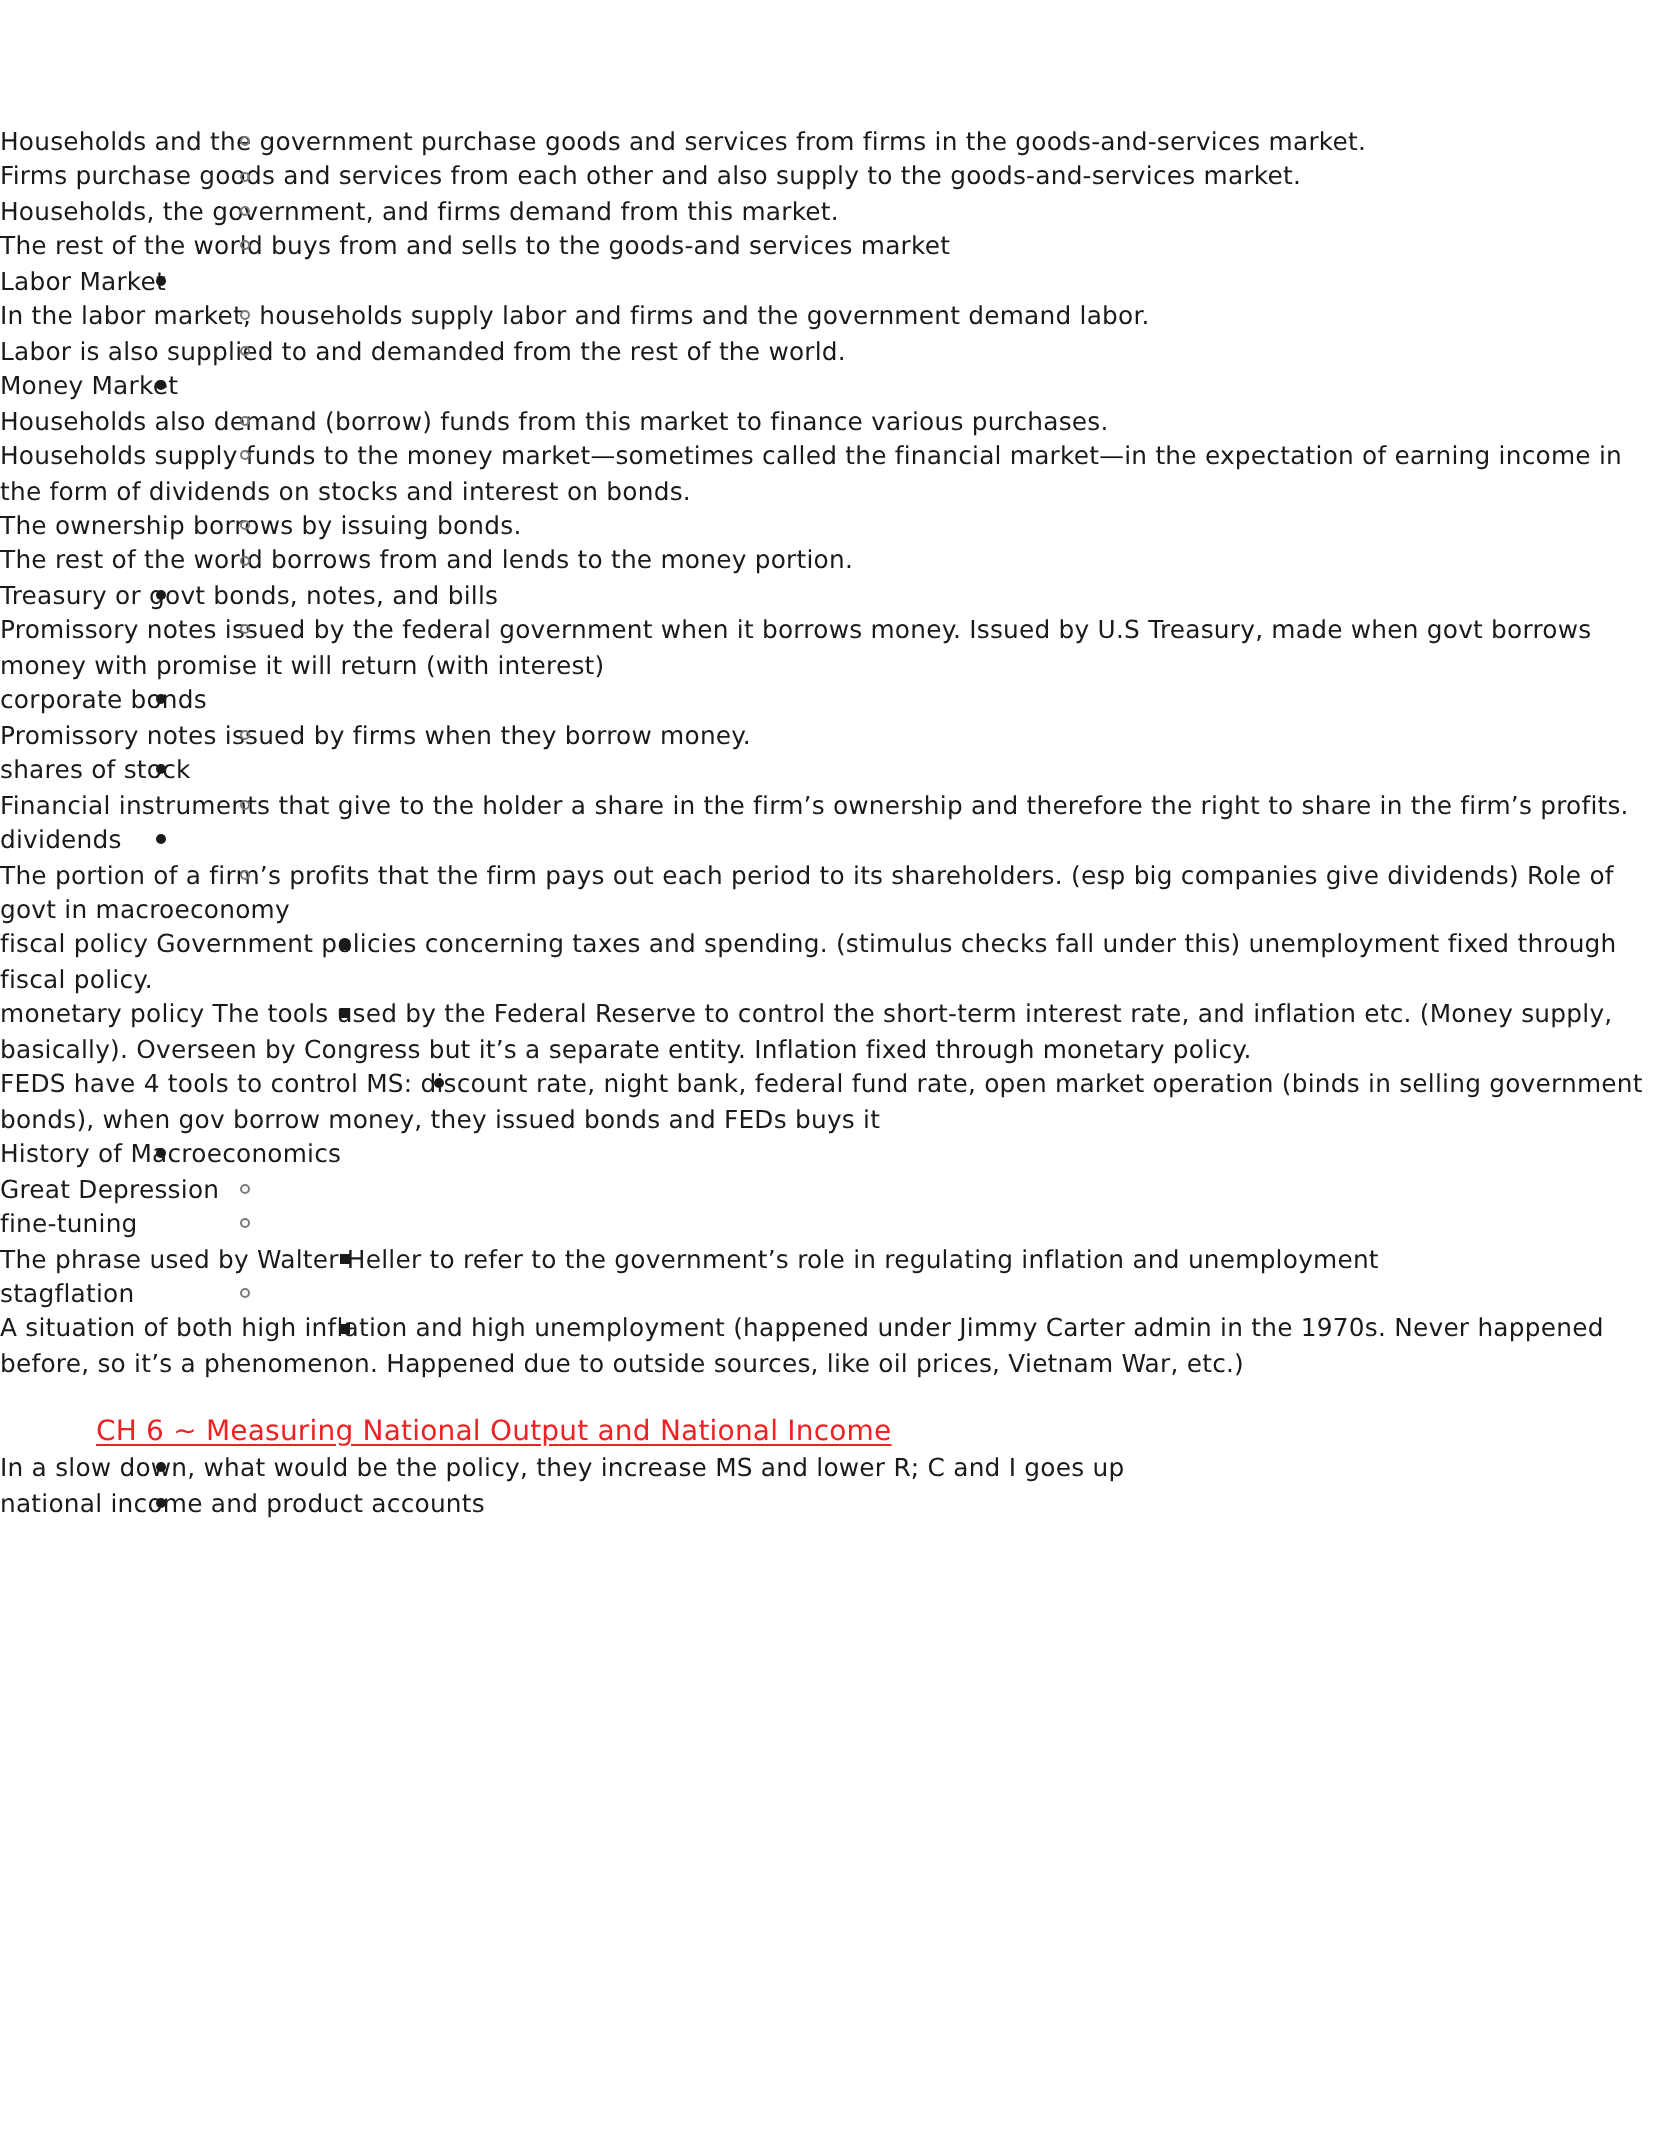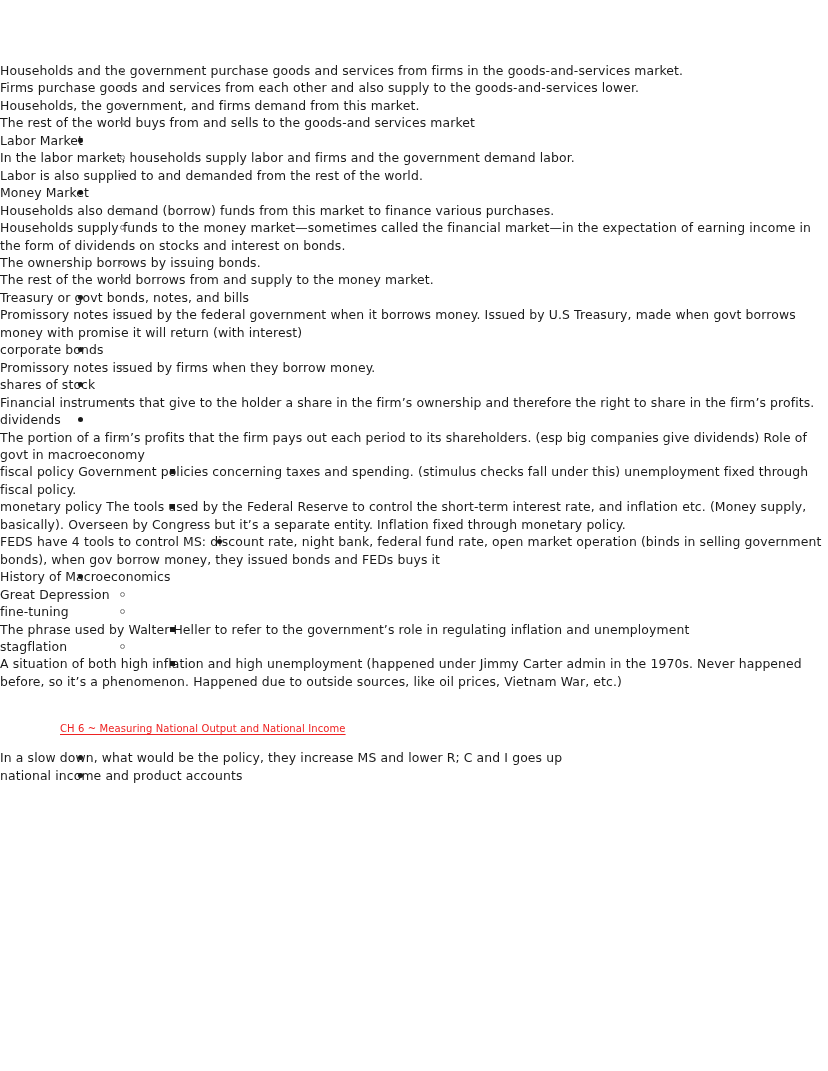--- a/index.html
+++ b/index.html
@@ -94,23 +94,23 @@
     display: inline-block;
     width: 5px; height: 5px;
     background: #1a1a1a;
     vertical-align: middle;
     margin-top: -2px;
   }
 
   
   .chapter-heading {
     position: relative;
-    margin: 12px;
+    margin: 0;
     padding: 0 48px 0 48px;
-    font-size: 10px;
+    font-size: 14px;
     line-height: 17.45px;
     letter-spacing: 0.1px;
     color: #ee2222;
     text-decoration: underline;
     text-decoration-color: #ee2222;
     text-underline-offset: 2px;
     display: block;
   }
   .chapter-heading span { display: inline; }
   .spacer-line { height: 17.45px; }
@@ -122,21 +122,21 @@
 
   <div class="doc-body">
 
     <ul class="outline" id="outline-top">
         <li class="item lvl2">
           <span class="marker bullet-circle"></span>
           <span class="txt">Households and the government purchase goods and services from firms in the goods-and-services market.</span>
         </li>
         <li class="item lvl2">
           <span class="marker bullet-circle"></span>
-          <span class="txt">Firms purchase goods and services from each other and also supply to the goods-and-services lower.</span>
+          <span class="txt">Firms purchase goods and services from each other and also supply to the goods-and-services market.</span>
         </li>
         <li class="item lvl2">
           <span class="marker bullet-circle"></span>
           <span class="txt">Households, the government, and firms demand from this market.</span>
         </li>
         <li class="item lvl2">
           <span class="marker bullet-circle"></span>
           <span class="txt">The rest of the world buys from and sells to the goods-and services market</span>
         </li>
         <li class="item lvl1">
@@ -162,21 +162,21 @@
         <li class="item lvl2">
           <span class="marker bullet-circle"></span>
           <span class="txt">Households supply funds to the money market—sometimes called the financial market—in the expectation of earning income in the form of dividends on stocks and interest on bonds.</span>
         </li>
         <li class="item lvl2">
           <span class="marker bullet-circle"></span>
           <span class="txt">The ownership borrows by issuing bonds.</span>
         </li>
         <li class="item lvl2">
           <span class="marker bullet-circle"></span>
-          <span class="txt">The rest of the world borrows from and supply to the money market.</span>
+          <span class="txt">The rest of the world borrows from and lends to the money portion.</span>
         </li>
         <li class="item lvl1">
           <span class="marker bullet-disc"></span>
           <span class="txt">Treasury or govt bonds, notes, and bills</span>
         </li>
         <li class="item lvl2">
           <span class="marker bullet-circle"></span>
           <span class="txt">Promissory notes issued by the federal government when it borrows money. Issued by U.S Treasury, made when govt borrows money with promise it will return (with interest)</span>
         </li>
         <li class="item lvl1">

